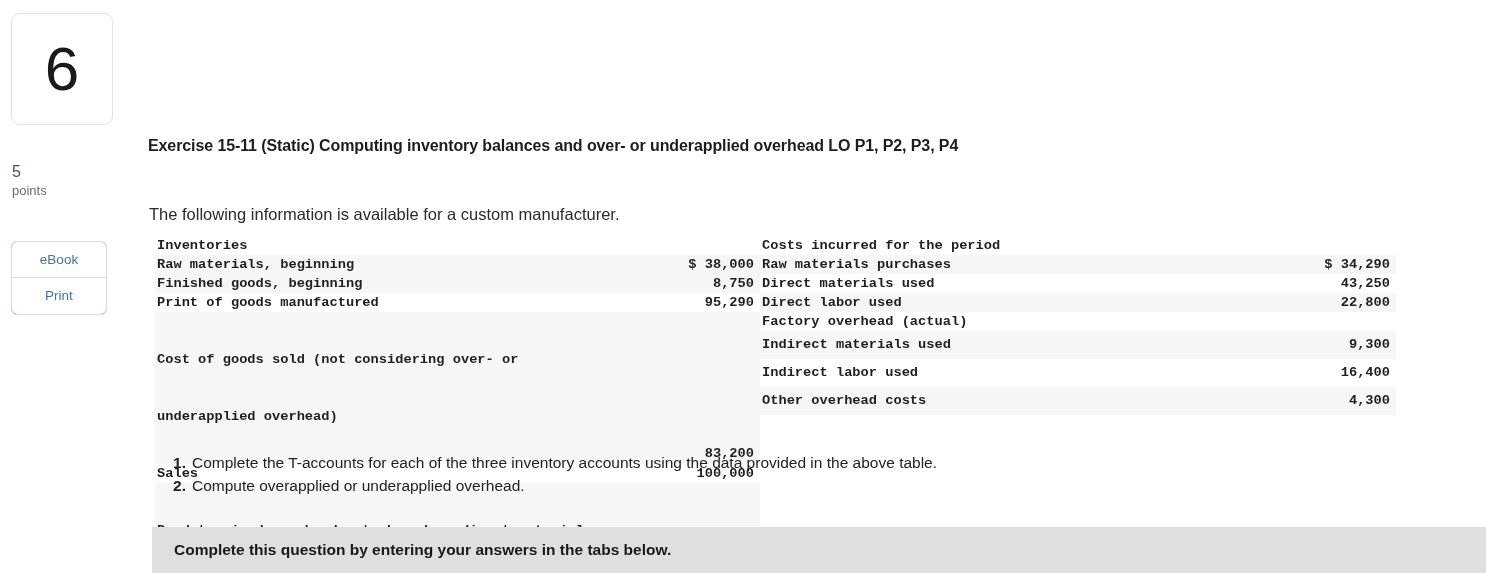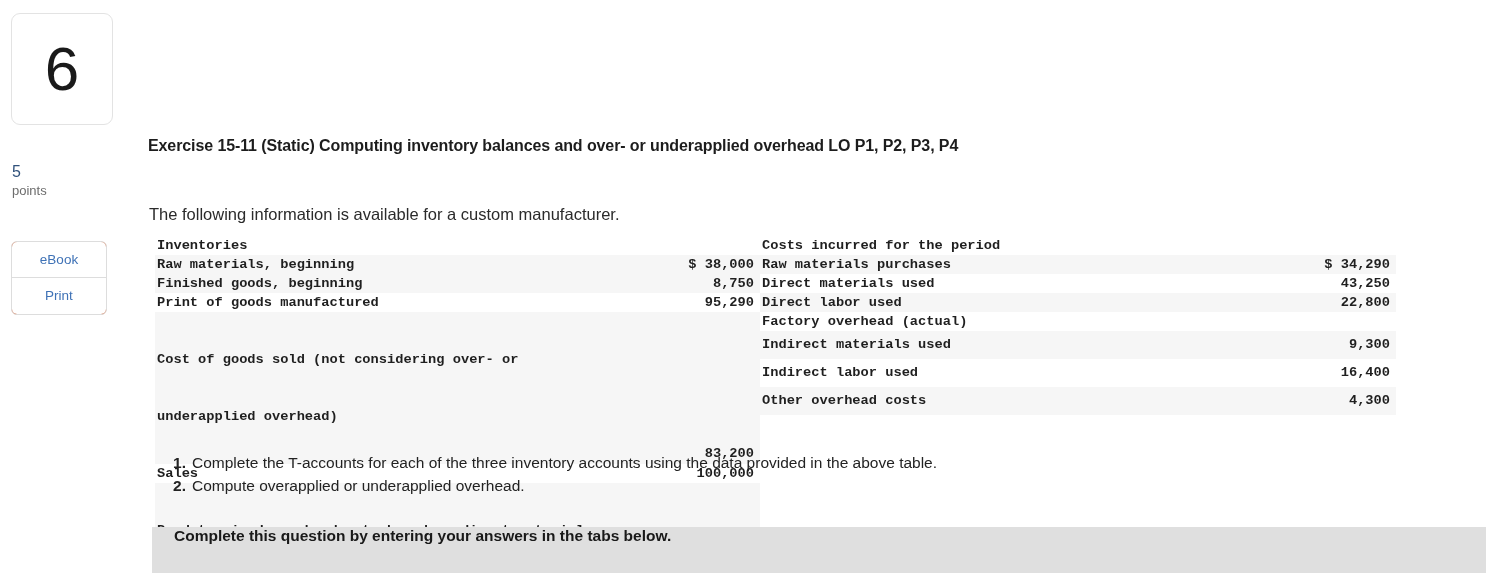--- a/index.html
+++ b/index.html
@@ -170,20 +170,21 @@
   }
 
   
   #tabs-bar {
     position: absolute;
     left: 4px; top: 527px;
     width: 1334px;
     height: 46px;
     background: #dfdfdf;
     display: flex;
+    align-items: center;
   }
   #tabs-bar .bar-text {
     padding-left: 22px;
     font-size: 15.5px;
     font-weight: bold;
     color: #191919;
   }
 </style>
 </head>
 <body>

